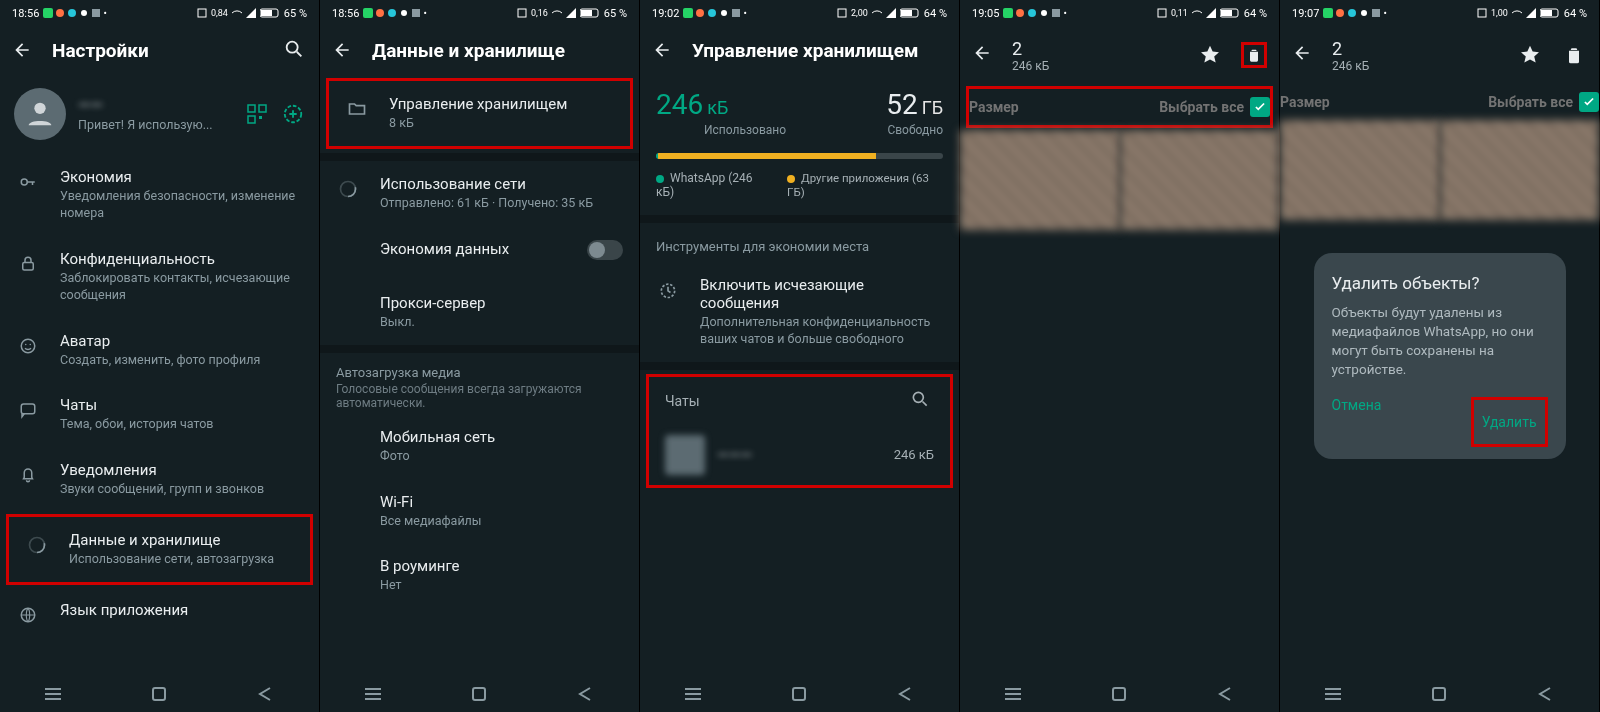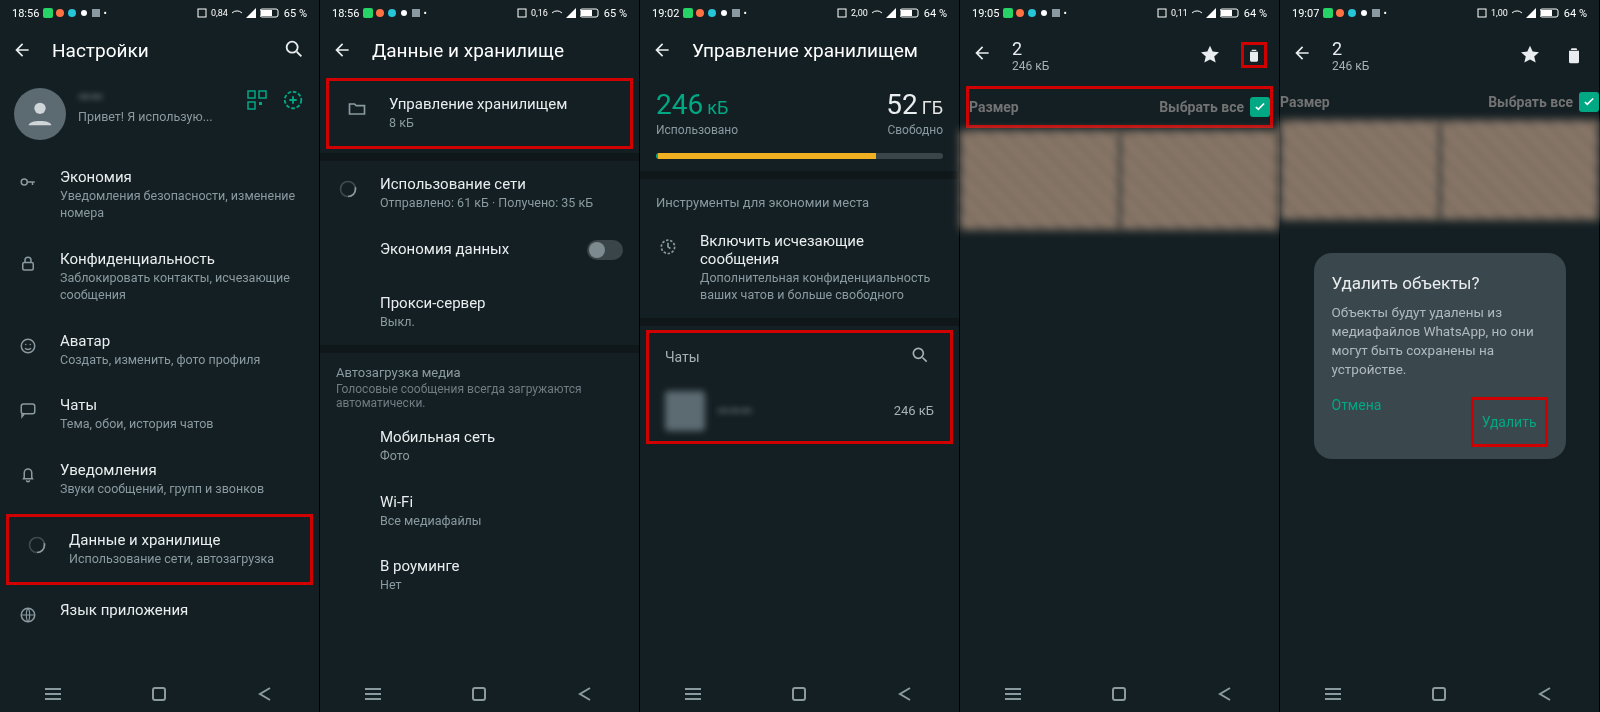--- a/index.html
+++ b/index.html
@@ -38,21 +38,21 @@
   .status-bar .battery-pct { font-weight:400; }
   
   .header {
     height: 48px;
     display: flex;
     align-items: center;
     padding: 0 12px;
     gap: 20px;
     color: #fff;
   }
-  .header .title { font-size: 19px; font-weight: 400; flex:1; }
+  .header .title { font-size: 19px; font-weight: 700; flex:1; }
   .back-arrow {
     width: 20px; height: 20px;
     display: flex; align-items:center; justify-content:center;
   }
   
   .row {
     display: flex;
     align-items: flex-start;
     padding: 14px 16px;
     gap: 20px;
@@ -64,21 +64,21 @@
     flex-shrink:0;
     margin-top:2px;
   }
   .row .texts { flex:1; min-width:0; }
   .row .label { font-size: 15px; color:#e9edef; }
   .row .sub { font-size: 12.5px; color:#8a9aa1; margin-top:2px; line-height:1.35; }
   .section-header { font-size: 13px; color:#8a9aa1; padding: 12px 16px 4px 16px; }
   .section-header .sub { font-size:12px; color:#6e7c83; margin-top:2px; }
   .red-box { border:3px solid #d10000; }
   
-  .profile-row { display:flex; align-items:flex-start; padding:14px 14px; gap:12px; }
+  .profile-row { display:flex; align-items:center; padding:14px 14px; gap:12px; }
   .avatar-circ { width:52px; height:52px; border-radius:50%; background:#5c6b72; display:flex; align-items:center; justify-content:center; }
   .avatar-circ svg { width:34px; height:34px; fill:#d0d5d8; }
   .profile-texts { flex:1; }
   .profile-texts .name { font-size:16px; color:#e9edef; filter: blur(3px); }
   .profile-texts .status { font-size:12.5px; color:#8a9aa1; margin-top:2px; }
   .qr-ic, .check-ic { width:24px; height:24px; display:flex; align-items:center; justify-content:center; }
   
   .nav-bar {
     position:absolute; bottom:0; left:0; right:0; height:36px;
     display:flex; justify-content:space-around; align-items:center;
@@ -95,21 +95,21 @@
     background:#7d8a90; top:2px; left:2px;
   }
   
   .storage-top {
     display:flex; justify-content:space-between; padding:14px 16px 6px 16px;
   }
   .storage-num-big { font-size:28px; font-weight:400;margin-top:28px; }
   .storage-used .storage-num-big { color:#00a884; }
   .storage-free .storage-num-big { color:#e9edef; }
   .storage-unit { font-size:18px; margin-left:4px; }
-  .storage-cap { font-size:12px; color:#8a9aa1; margin-top:2px; }
+  .storage-cap { font-size:12px; color:#8a9aa1; margin-top:2px;margin-left:48px; }
   .storage-bar {
     height:6px; margin:10px 16px 12px 16px; background:#3a4549; border-radius:3px;
     position:relative; overflow:hidden;
   }
   .storage-bar .whatsapp-seg { position:absolute; left:0; top:0; bottom:0; width:2px; background:#00a884; }
   .storage-bar .other-seg { position:absolute; left:2px; top:0; bottom:0; width:76%; background:#f0b021; }
   .storage-legend { display:flex; padding:0 16px 16px 16px; gap:18px; font-size:12px; color:#a6b0b5; }
   .storage-legend .dot { width:8px; height:8px; border-radius:50%; display:inline-block; margin-right:6px; vertical-align:middle; }
   .divider { height:8px; background:#0f171a; }
   .chat-row { display:flex; align-items:center; padding:10px 16px; gap:12px; }
@@ -549,20 +549,24 @@
     </div>
     <div class="storage-free" style="text-align:right">
       <div><span class="storage-num-big">52</span><span class="storage-unit">ГБ</span></div>
       <div class="storage-cap">Свободно</div>
     </div>
   </div>
   <div class="storage-bar">
       <div class="whatsapp-seg"></div>
       <div class="other-seg"></div>
     </div>
+  <div class="storage-legend">
+    <div><span class="dot" style="background:#00a884"></span><span>WhatsApp (246 кБ)</span></div>
+    <div><span class="dot" style="background:#f0b021"></span><span style="font-size:11.5px">Другие приложения (63 ГБ)</span></div>
+  </div>
   <div class="divider"></div>
 
   <div class="tools-head">Инструменты для экономии места</div>
   <div class="row">
     <span class="ic">
         <svg width="20" height="20" viewBox="0 0 24 24">
           <circle cx="12" cy="13" r="8" fill="none" stroke="#8a9aa1" stroke-width="2" stroke-dasharray="3 2"></circle>
           <path d="M12 8v5l3 2" stroke="#8a9aa1" stroke-width="2" fill="none"></path>
         </svg>
       </span>

